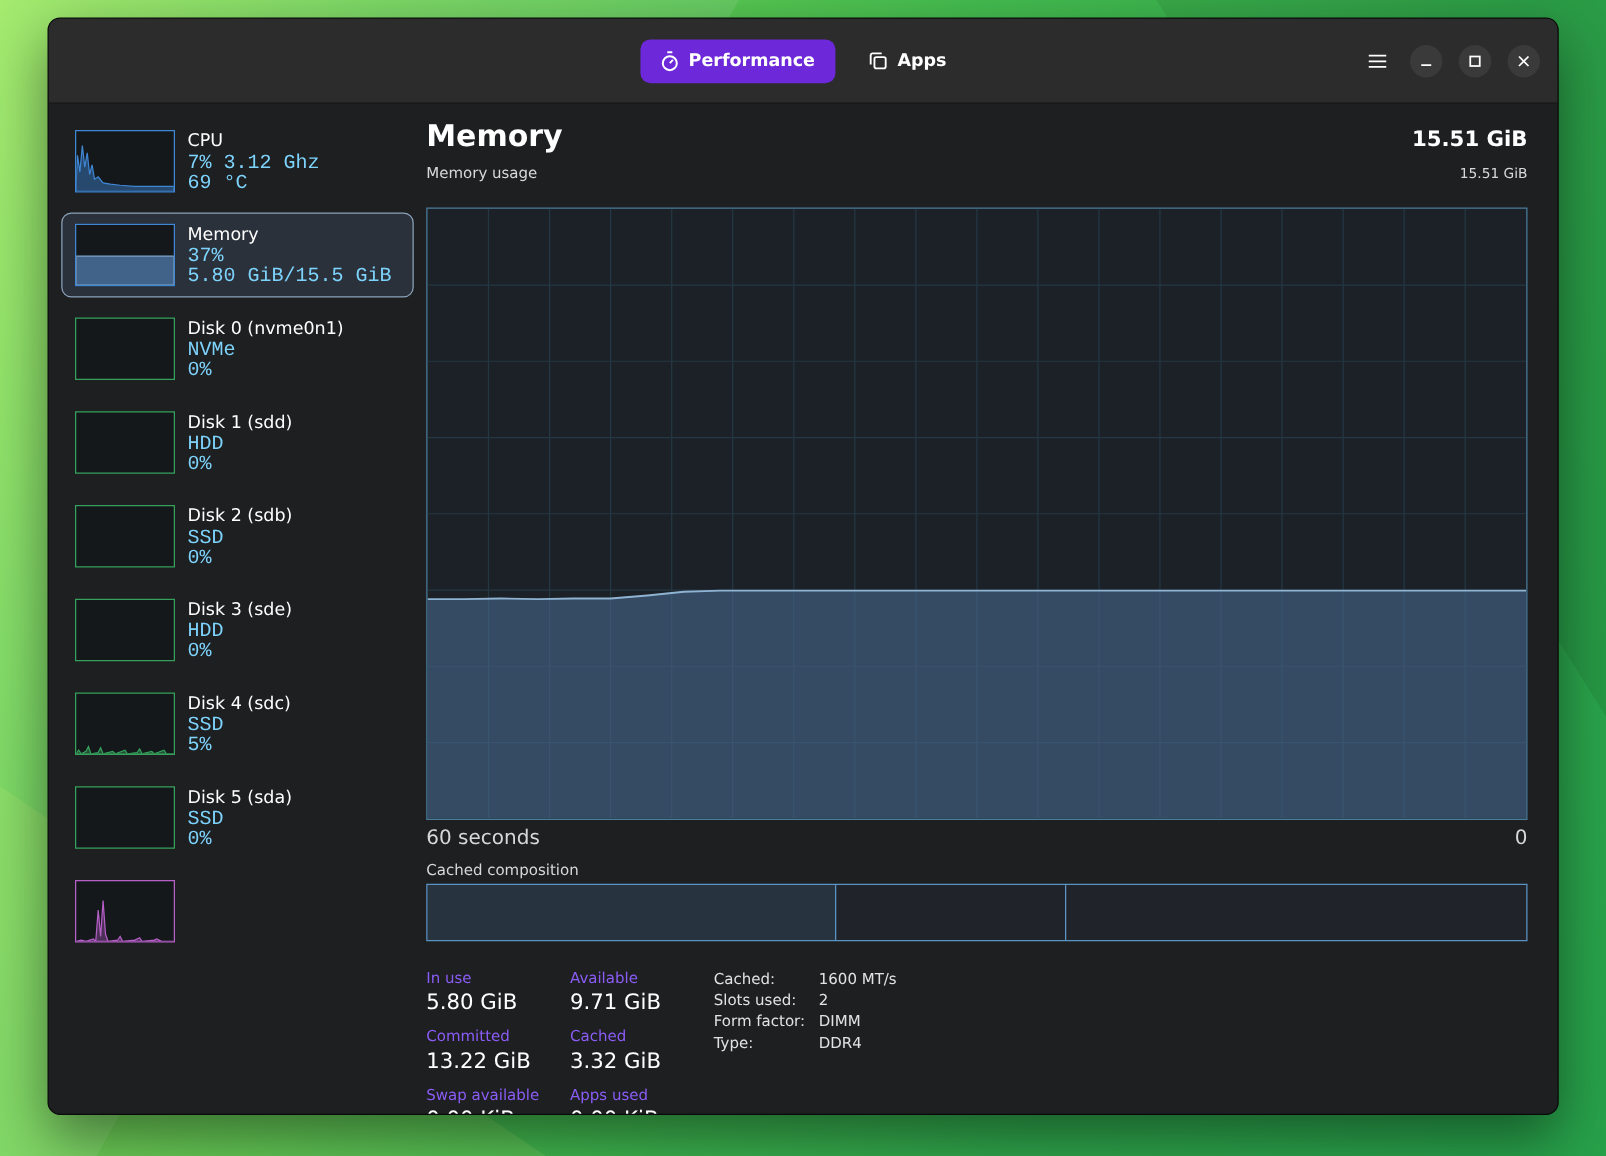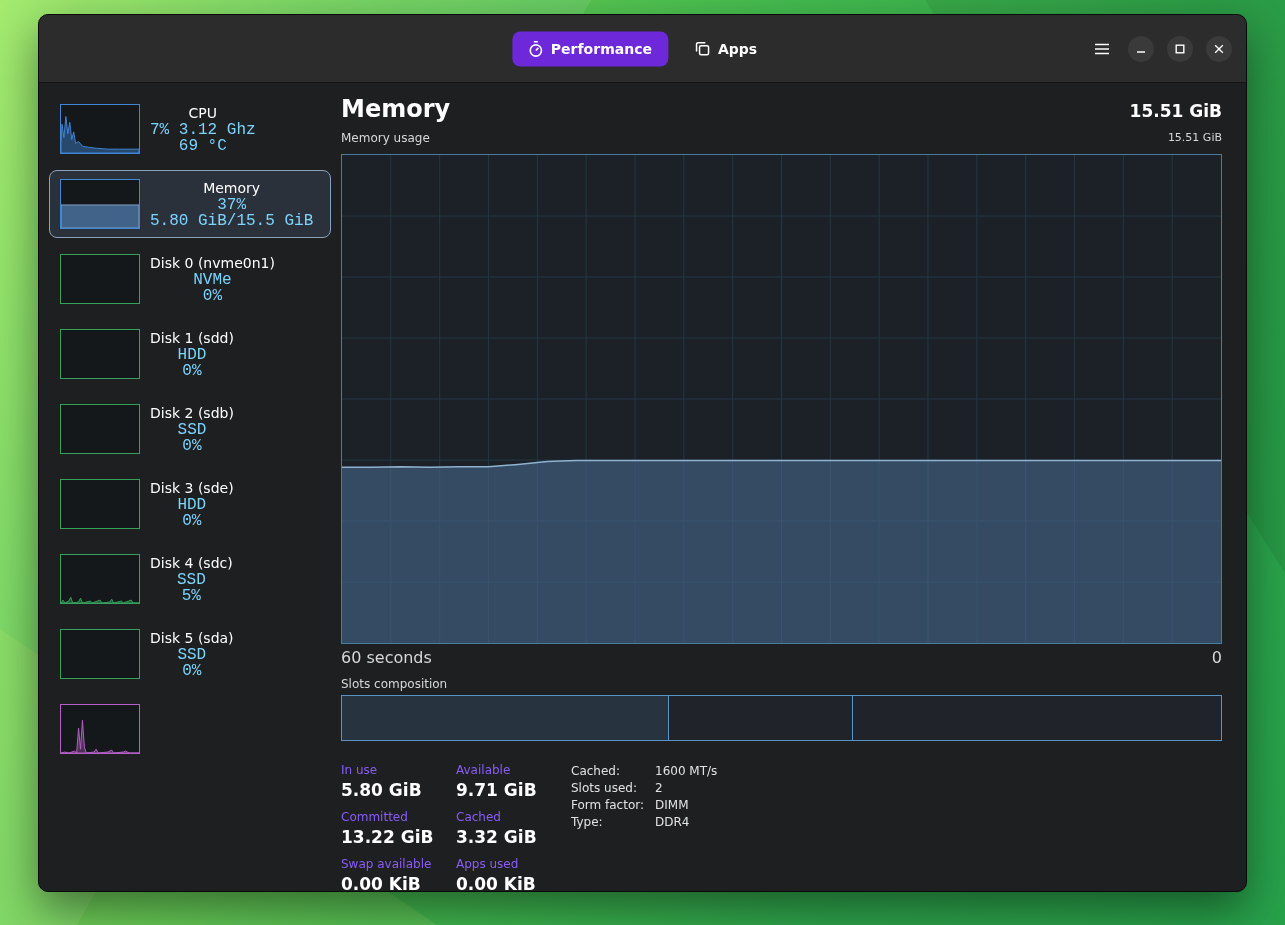--- a/index.html
+++ b/index.html
@@ -25,50 +25,50 @@
     font-size:14px; font-weight:bold; color:#fff; cursor:default; }
   .tab.active { background:#6d28d9; }
   .tabicon svg { display:block; }
   .controls { position:absolute; right:14px; top:50%; transform:translateY(-50%); display:flex; align-items:center; gap:13px; }
   .menubtn { width:26px; height:26px; display:flex; align-items:center; justify-content:center; }
   .winbtn { width:26px; height:26px; border-radius:50%; background:#3a3a3a; display:flex; align-items:center; justify-content:center; }
 
   .content { display:flex; height:809px; }
 
   
-  .sidebar { width:302px; flex:none; padding-top:12px;text-align:center; }
+  .sidebar { width:302px; flex:none; padding-top:12px; }
   .sitem { display:flex; align-items:center; gap:10px; margin:0 10px 7px 10px; padding:8px 10px;
     border-radius:8px; border:1px solid transparent; }
   .sitem.selected { background:#2b313a; border-color:#8aa3bb; }
   .thumb { width:80px; height:50px; border:1px solid #4a90d9; background:#15181b; flex:none; }
   .thumb svg { display:block; width:100%; height:100%; }
   .ttl { font-size:14px; color:#ffffff; margin-bottom:1px; }
   .l { font-size:16px; color:#7dd3fc; line-height:16px;font-family:Liberation Mono, monospace; }
 
   
   .main { width:881px; flex:none; }
   .head { display:flex; justify-content:space-between; align-items:baseline; margin-top:12px; }
   .head h1 { font-size:24px; font-weight:bold; }
   .total { font-size:17px; font-weight:bold; }
-  .chartlabels { display:flex; justify-content:space-between; align-items:flex-start;
-    font-size:12px; color:#d8d8d8; margin:8px 0 9px 0; }
+  .chartlabels { display:flex; justify-content:space-between; align-items:center;
+    font-size:12px; color:#d8d8d8; margin:8px 0 21px 0; }
   .chartlabels .rt { font-size:11px; }
   .chart { width:881px; height:490px; border:1px solid #4a7d9b; background:#1b2126; }
   .chart svg { display:block; width:100%; height:100%; }
   .axislabels { display:flex; justify-content:space-between; font-size:16px; color:#d8d8d8; margin-top:4px; }
   .complabel { font-size:12px; color:#d8d8d8; margin-top:10px; }
   .compbar { display:flex; height:46px; border:1px solid #5b93c4; background:#20242a; margin-top:4px; }
   .seg { height:100%; border-right:1px solid #5b93c4; }
   .seg:last-child { border-right:none; }
   .seg0 { background:rgba(91,147,196,0.14); }
 
   .bottom { display:flex; margin-top:22px; }
   .stats { display:grid; grid-template-columns:115px 115px; row-gap:10px; align-content:start; }
   .stat .lbl { font-size:12px; color:#8b5cf6; margin-bottom:3px; }
-  .stat .val { font-size:17px; font-weight:bold; color:#ffffff; }
+  .stat .val { font-size:17px; font-weight:normal; color:#ffffff; }
   .info { display:grid; grid-template-columns:82px auto; font-size:12px; line-height:17px;
     color:#e2e2e2; align-content:start; column-gap:2px; }
 </style>
 </head>
 <body>
 
 <div class="desktop">
   <div class="band band1"></div>
   <div class="band band2"></div>
   <div class="band band3"></div>
@@ -260,21 +260,21 @@
               <line x1="0" y1="428.8" x2="881" y2="428.8"></line>
             </g>
             <path d="M0.0,313.6 L29.4,313.6 L58.7,313.1 L88.1,313.6 L117.5,313.1 L146.8,313.1 L176.2,310.7 L205.6,307.7 L234.9,306.7 L264.3,306.7 L293.7,306.7 L323.0,306.7 L352.4,306.7 L381.8,306.7 L411.1,306.7 L440.5,306.7 L469.9,306.7 L499.2,306.7 L528.6,306.7 L558.0,306.7 L587.3,306.7 L616.7,306.7 L646.1,306.7 L675.4,306.7 L704.8,306.7 L734.2,306.7 L763.5,306.7 L792.9,306.7 L822.3,306.7 L851.6,306.7 L881.0,306.7 L881,490 L0,490 Z" fill="#47688c" fill-opacity="0.6"></path>
             <path d="M0.0,313.6 L29.4,313.6 L58.7,313.1 L88.1,313.6 L117.5,313.1 L146.8,313.1 L176.2,310.7 L205.6,307.7 L234.9,306.7 L264.3,306.7 L293.7,306.7 L323.0,306.7 L352.4,306.7 L381.8,306.7 L411.1,306.7 L440.5,306.7 L469.9,306.7 L499.2,306.7 L528.6,306.7 L558.0,306.7 L587.3,306.7 L616.7,306.7 L646.1,306.7 L675.4,306.7 L704.8,306.7 L734.2,306.7 L763.5,306.7 L792.9,306.7 L822.3,306.7 L851.6,306.7 L881.0,306.7" fill="none" stroke="#8fb3d2" stroke-width="1.5"></path>
           </svg>
       </div>
       <div class="axislabels">
         <span>60 seconds</span>
         <span>0</span>
       </div>
-      <div class="complabel">Slots composition</div>
+      <div class="complabel">Cached composition</div>
       <div class="compbar" id="compbar">
           <div class="seg seg0" style="width: 37.2%;"></div>
           <div class="seg seg1" style="width: 20.9%;"></div>
           <div class="seg seg2" style="width: 41.9%;"></div>
         </div>
 
       <div class="bottom">
         <div class="stats" id="stats">
             <div class="stat">
               <div class="lbl">In use</div>

